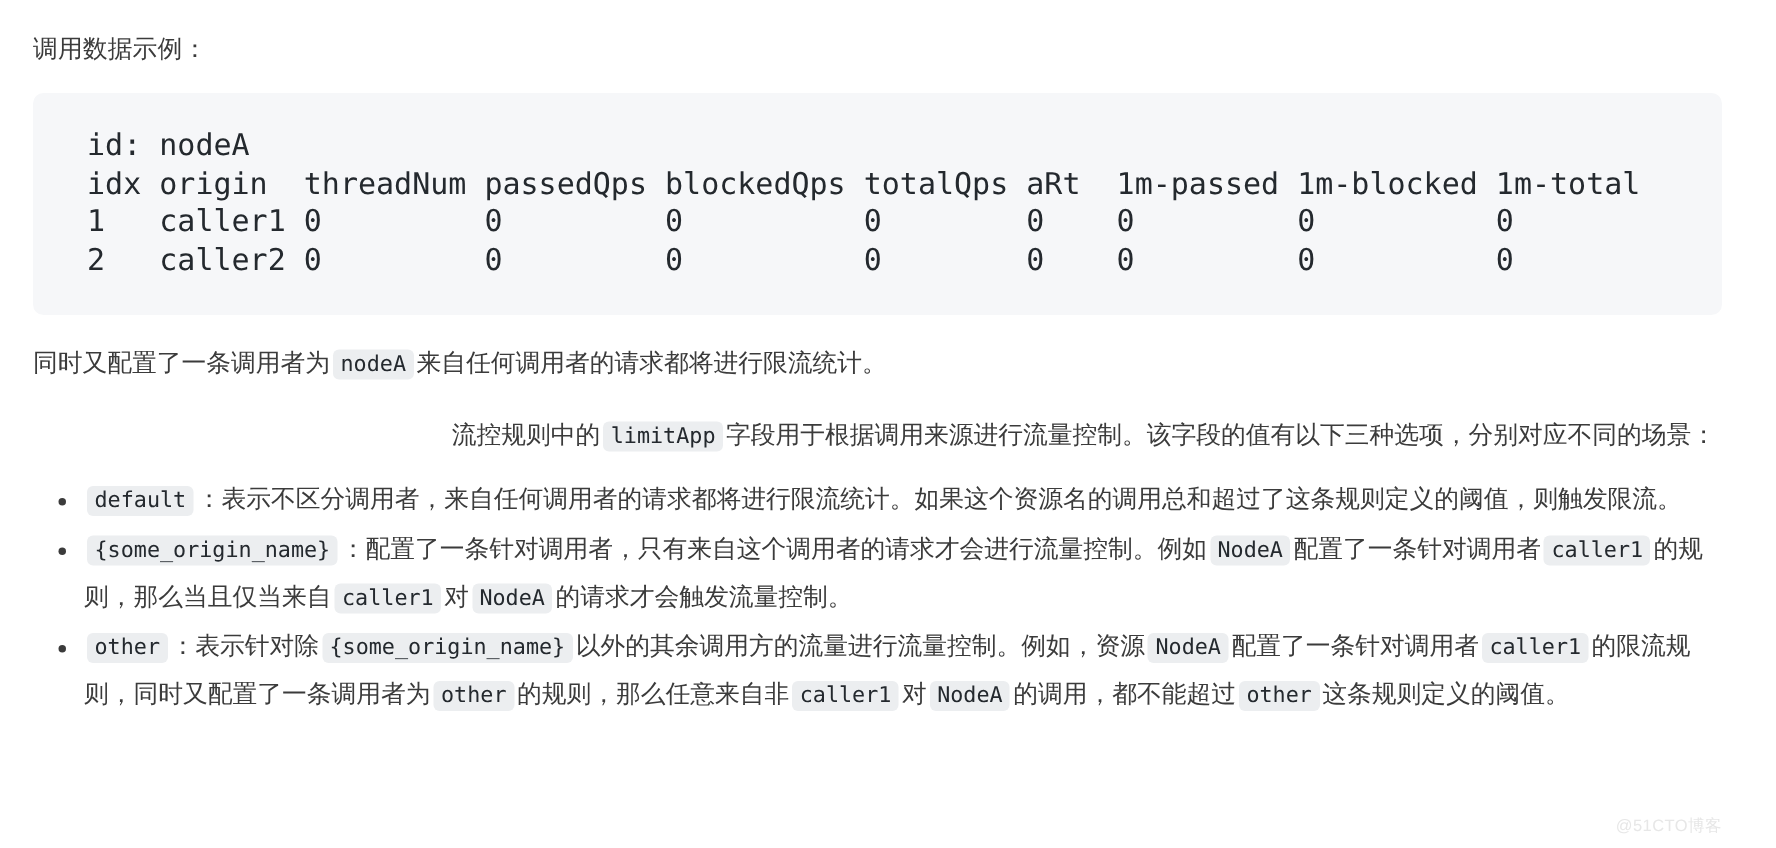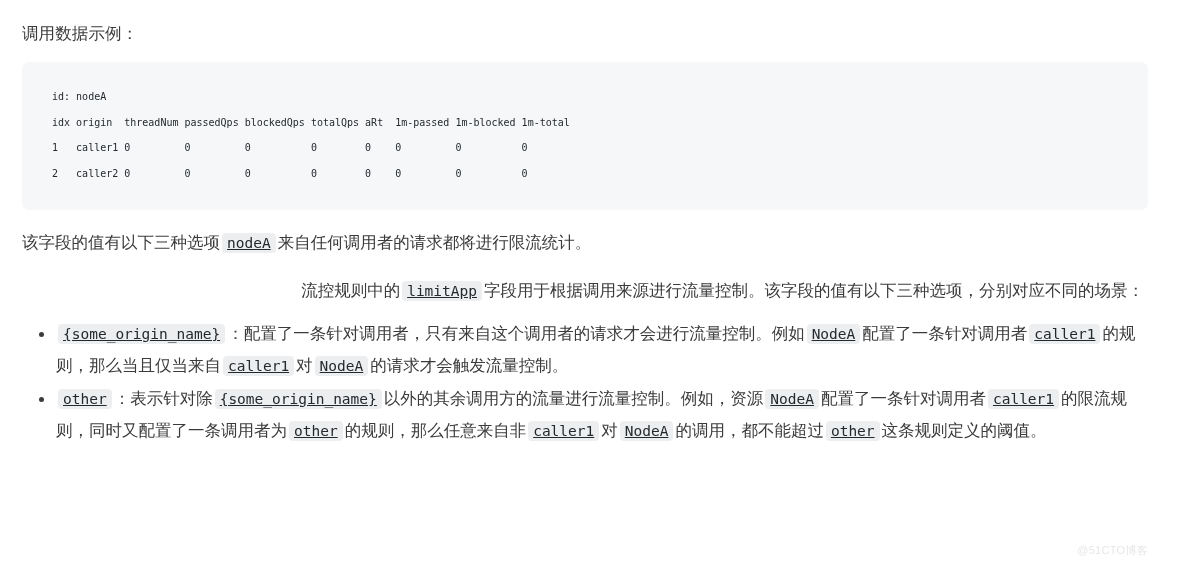--- a/index.html
+++ b/index.html
@@ -37,21 +37,21 @@
     margin-top: 18px;
     background: #f6f7f9;
     border-radius: 7px;
     padding: 22px 24px 24px 24px;
     box-sizing: border-box;
     width: 1126px;
   }
   .codeblock pre {
     margin: 0;
     font-family: "DejaVu Sans Mono", "Liberation Mono", monospace;
-    font-size: 10px;
+    font-size: 20px;
     line-height: 25.5px;
     color: #24292e;
     white-space: pre;
     letter-spacing: 0px;
   }
 
   
   .para {
     font-size: 16.5px;
     line-height: 26px;
@@ -63,21 +63,20 @@
   
   code.chip {
     font-family: "DejaVu Sans Mono", "Liberation Mono", monospace;
     font-size: 14.5px;
     background: #eceef0;
     color: #24292e;
     border-radius: 4px;
     padding: 2px 5px;
     margin: 0 2px;
     white-space: nowrap;
-    text-decoration: underline;
   }
 
   
   ul.bullets {
     margin: 14px 0 0 0;
     padding-left: 34px;
     list-style: none;
   }
   ul.bullets > li {
     position: relative;
@@ -116,28 +115,31 @@
   <div class="intro">调用数据示例：</div>
 
   <div class="codeblock">
     <pre> id: nodeA
  idx origin  threadNum passedQps blockedQps totalQps aRt  1m-passed 1m-blocked 1m-total
  1   caller1 0         0         0          0        0    0         0          0
  2   caller2 0         0         0          0        0    0         0          0</pre>
   </div>
 
   <div class="para p1">
-    <span>该字段的值有以下三种选项</span><code class="chip">nodeA</code><span>来自任何调用者的请求都将进行限流统计。</span>
+    <span>同时又配置了一条调用者为</span><code class="chip">nodeA</code><span>来自任何调用者的请求都将进行限流统计。</span>
   </div>
 
   <div class="para p2">
     <span>流控规则中的</span><code class="chip">limitApp</code><span>字段用于根据调用来源进行流量控制。该字段的值有以下三种选项，分别对应不同的场景：</span>
   </div>
 
   <ul class="bullets">
+    <li>
+      <code class="chip">default</code><span>：表示不区分调用者，来自任何调用者的请求都将进行限流统计。如果这个资源名的调用总和超过了这条规则定义的阈值，则触发限流。</span>
+    </li>
     <li>
       <code class="chip">{some_origin_name}</code><span>：配置了一条针对调用者，只有来自这个调用者的请求才会进行流量控制。例如</span><code class="chip">NodeA</code><span>配置了一条针对调用者</span><code class="chip">caller1</code><span>的规则，那么当且仅当来自</span><code class="chip">caller1</code><span>对</span><code class="chip">NodeA</code><span>的请求才会触发流量控制。</span>
     </li>
     <li>
       <code class="chip">other</code><span>：表示针对除</span><code class="chip">{some_origin_name}</code><span>以外的其余调用方的流量进行流量控制。例如，资源</span><code class="chip">NodeA</code><span>配置了一条针对调用者</span><code class="chip">caller1</code><span>的限流规则，同时又配置了一条调用者为</span><code class="chip">other</code><span>的规则，那么任意来自非</span><code class="chip">caller1</code><span>对</span><code class="chip">NodeA</code><span>的调用，都不能超过</span><code class="chip">other</code><span>这条规则定义的阈值。</span>
     </li>
   </ul>
 
   <div class="watermark">@51CTO博客</div>
 

